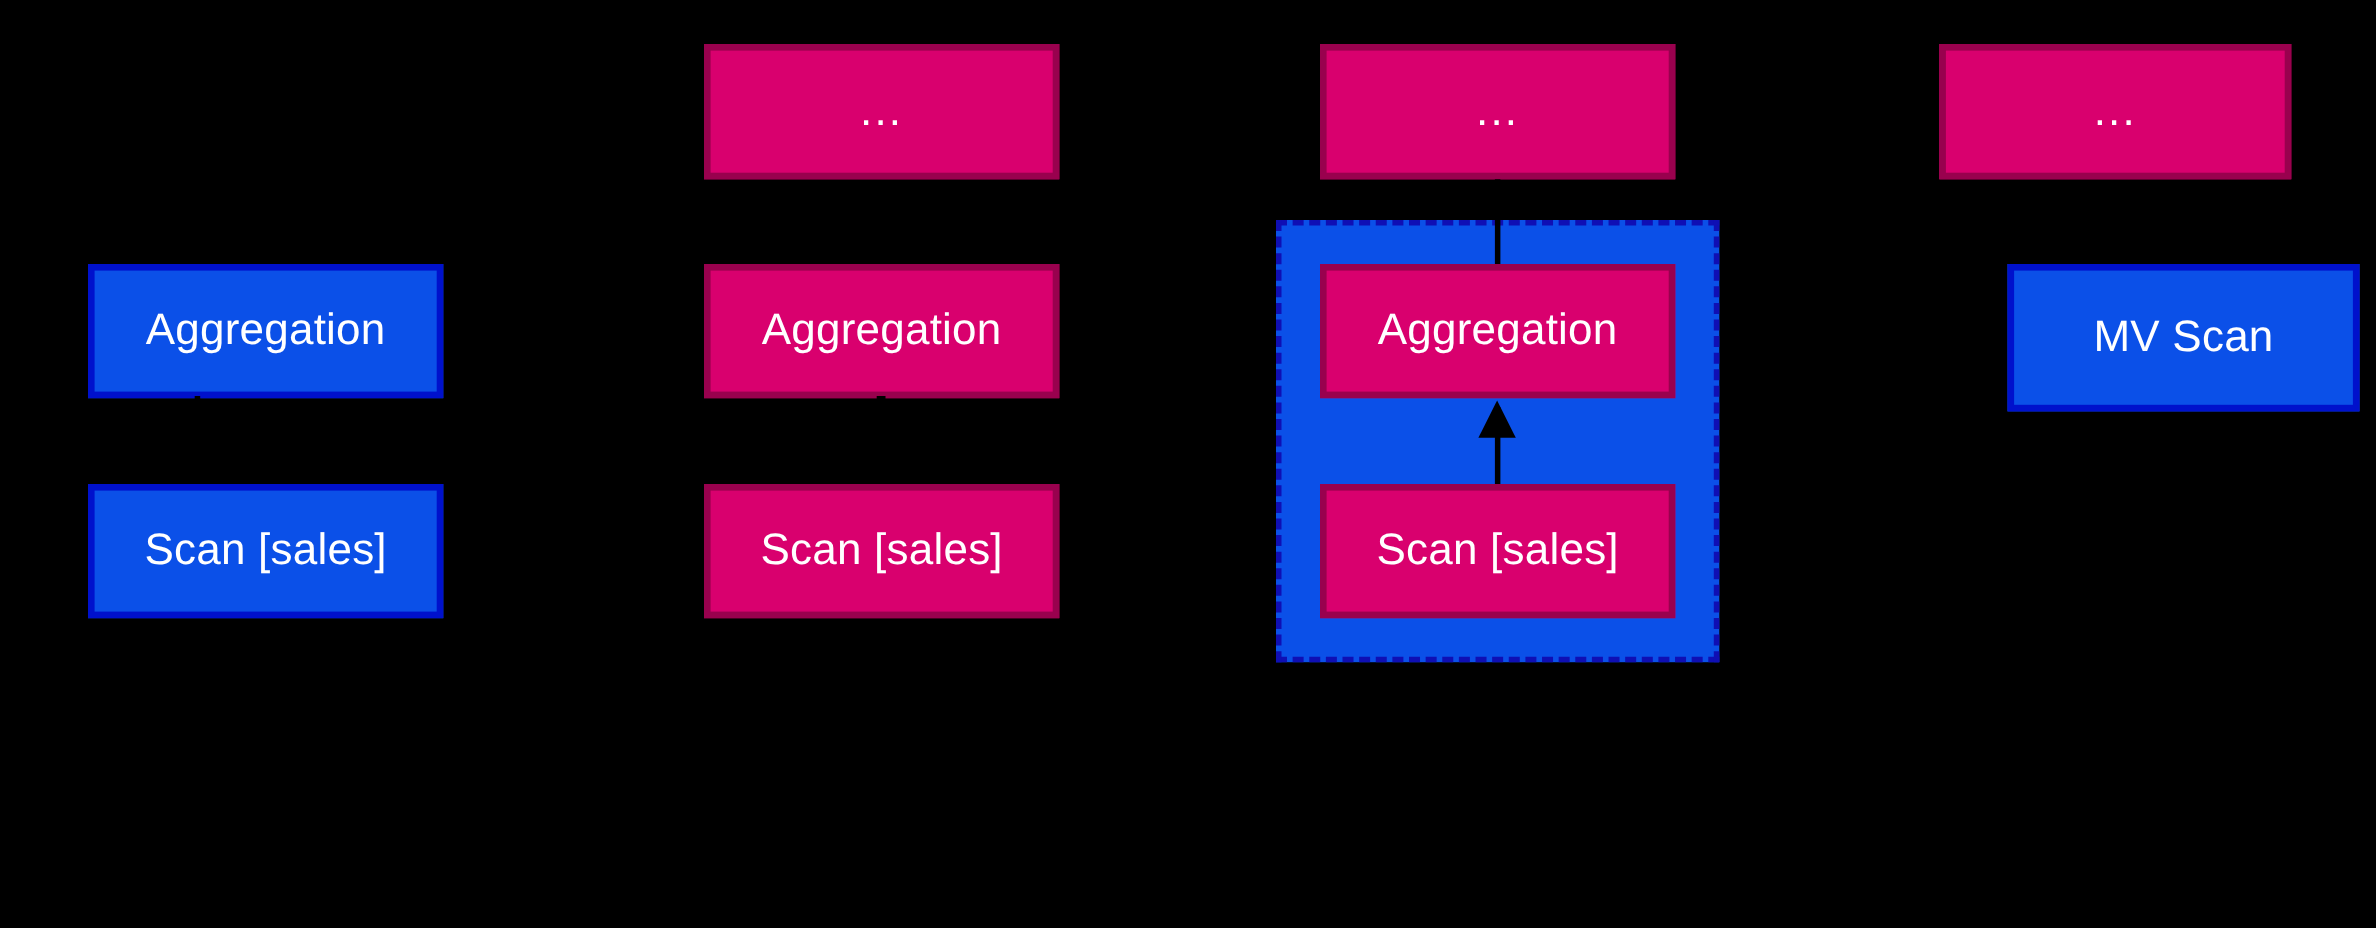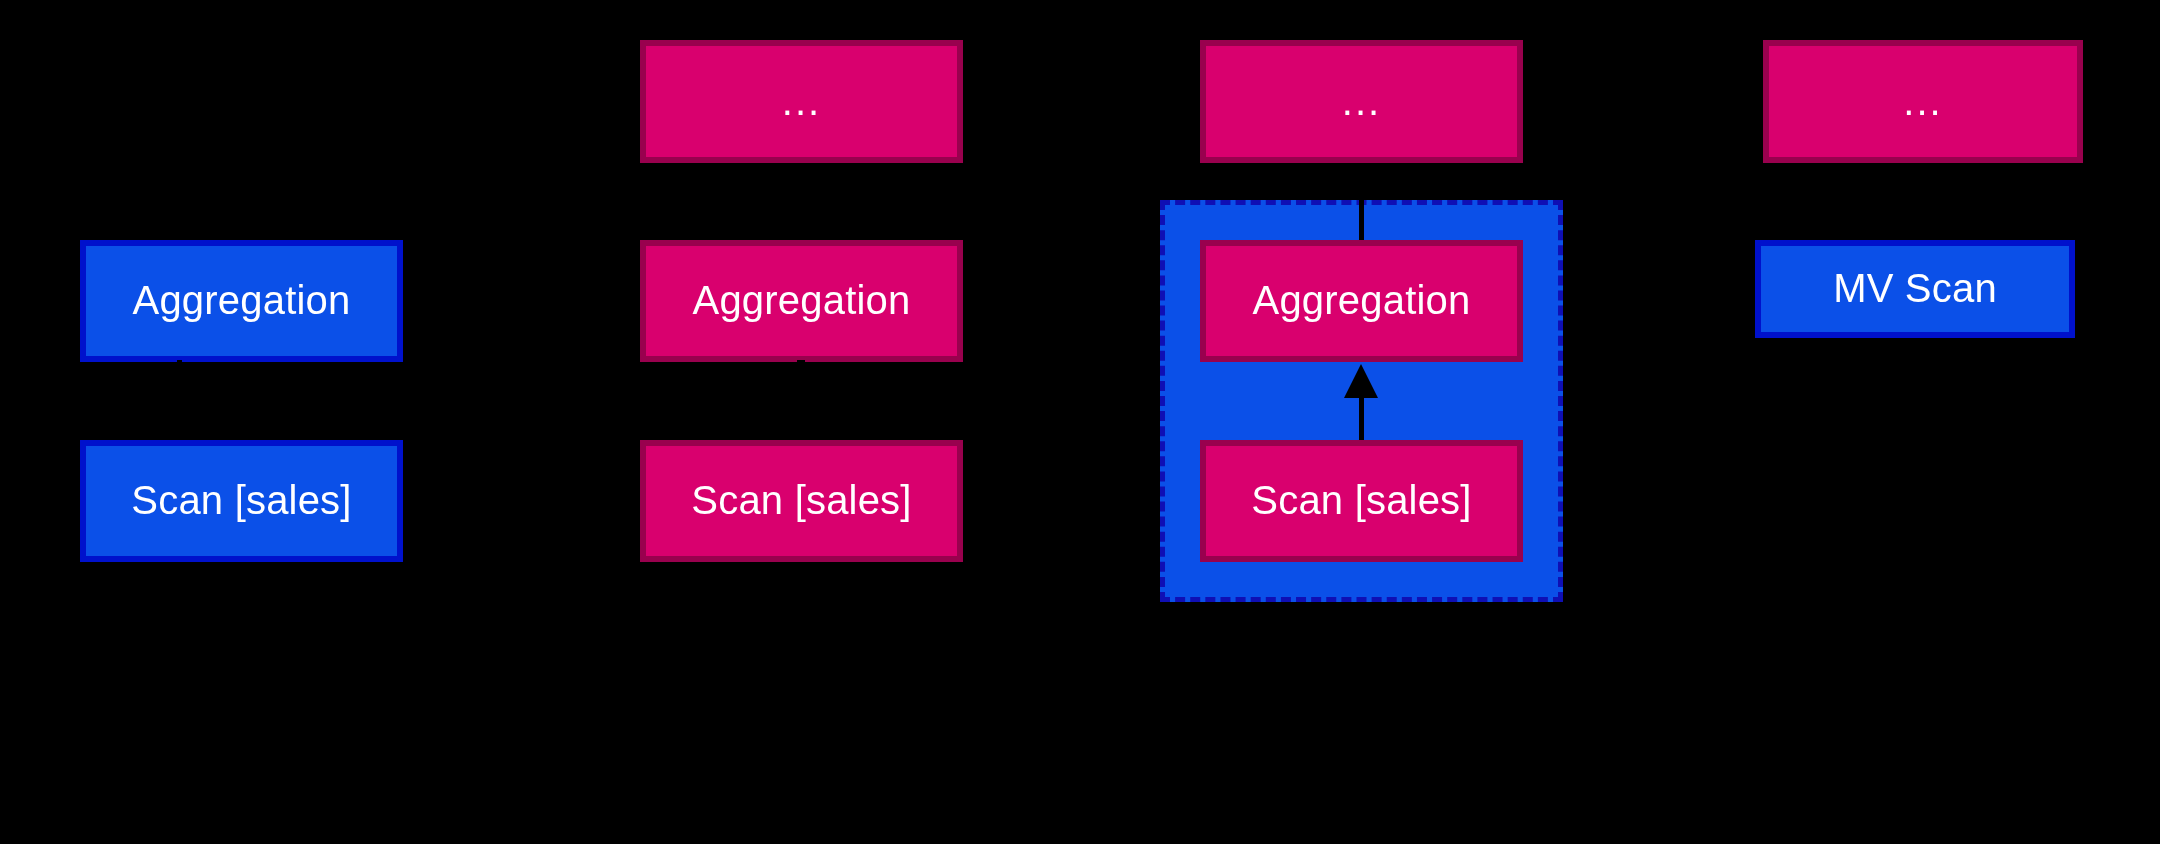--- a/index.html
+++ b/index.html
@@ -119,17 +119,17 @@
   <div class="arrow-head up" style="left:1344px; top:364px;"></div>
 
   <div class="node pink" style="left:1200px; top:440px; width:323px; height:122px;">
     <span class="label">Scan [sales]</span>
   </div>
 
   <div class="node pink" style="left:1763px; top:40px; width:320px; height:123px;">
     <span class="label ellipsis">...</span>
   </div>
 
-  <div class="node blue" style="left:1755px; top:240px; width:320px; height:98px;text-align:right;">
+  <div class="node blue" style="left:1825px; top:240px; width:320px; height:134px;text-align:right;">
     <span class="label">MV Scan</span>
   </div>
 
 </div>
 
 </body></html>

